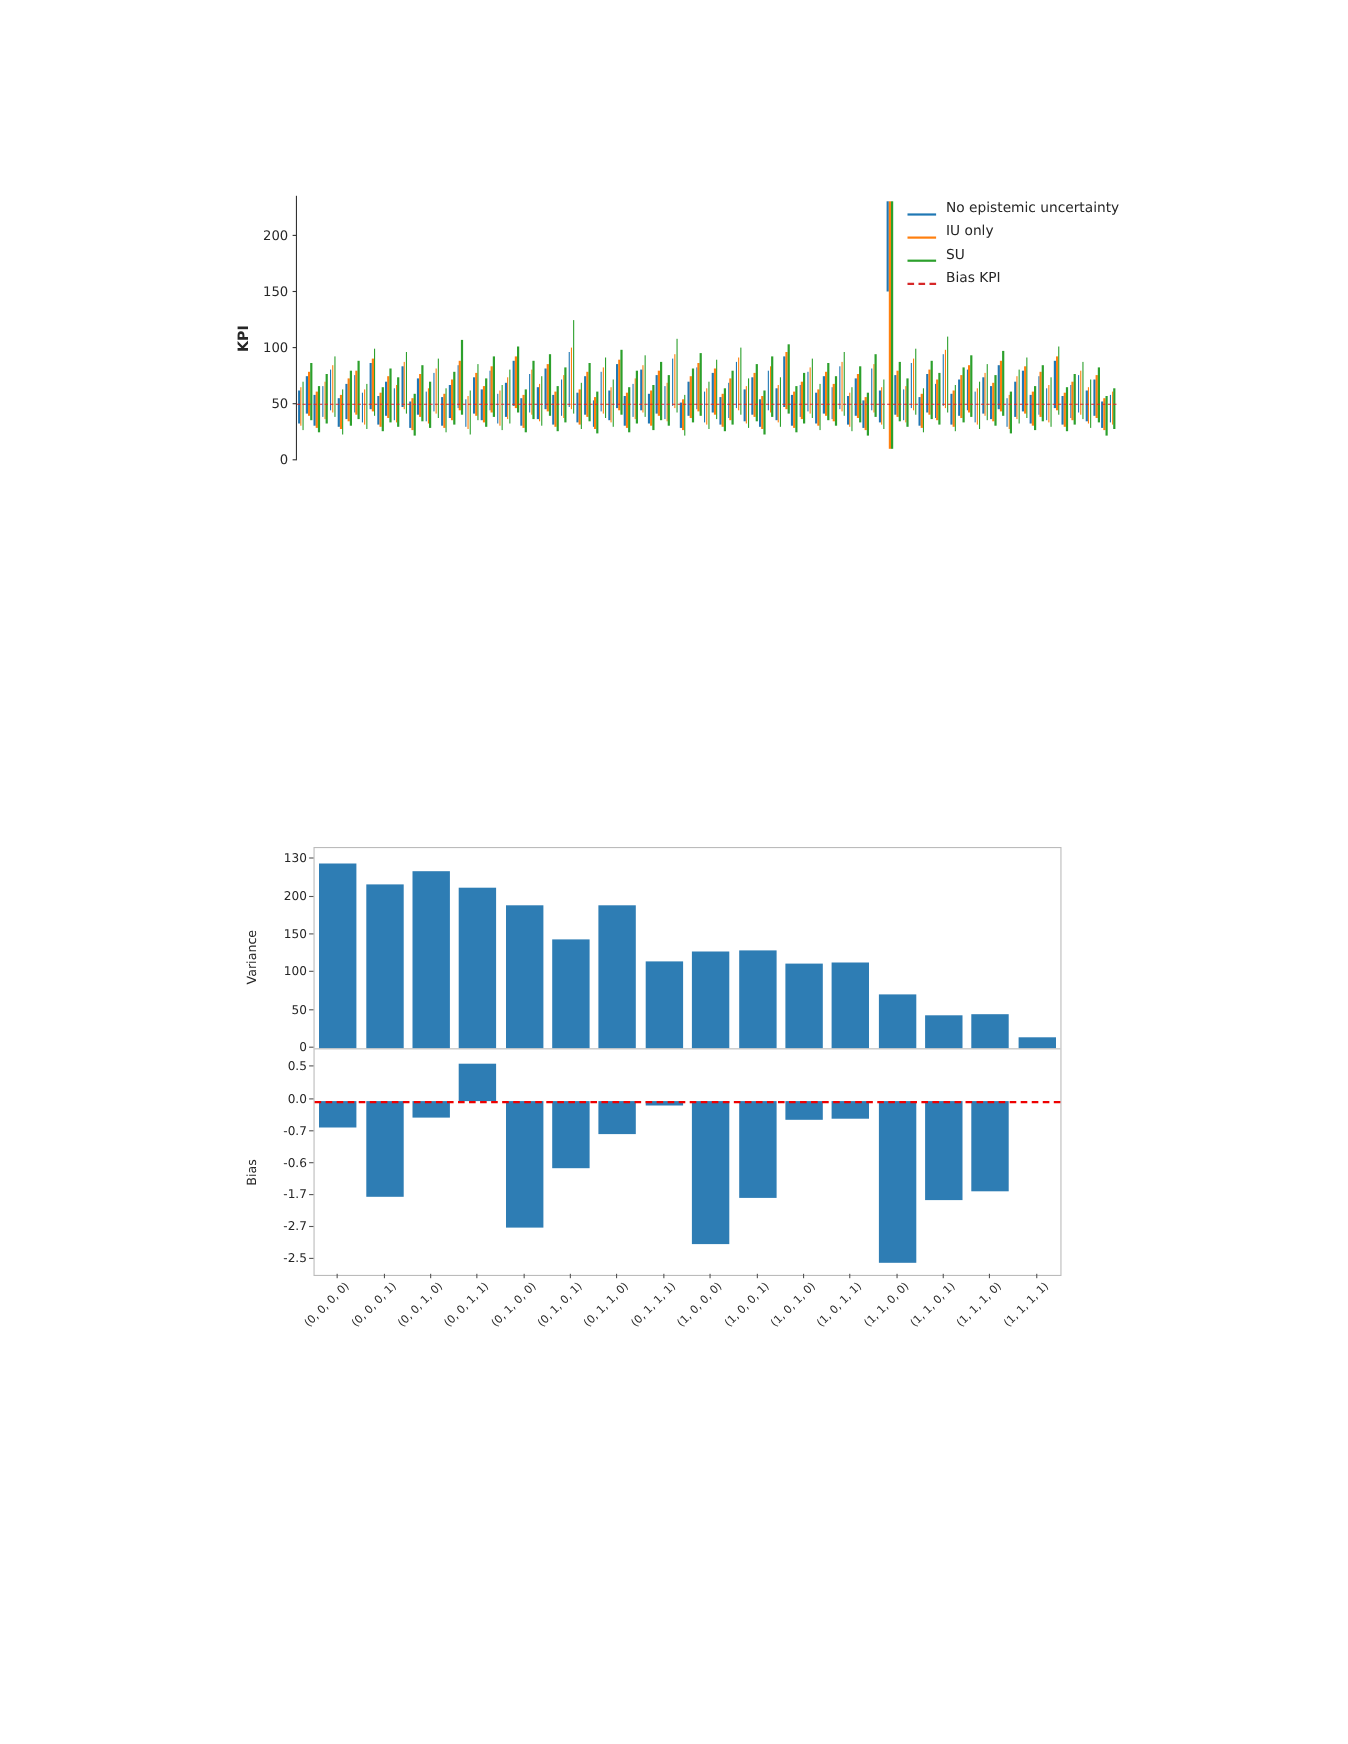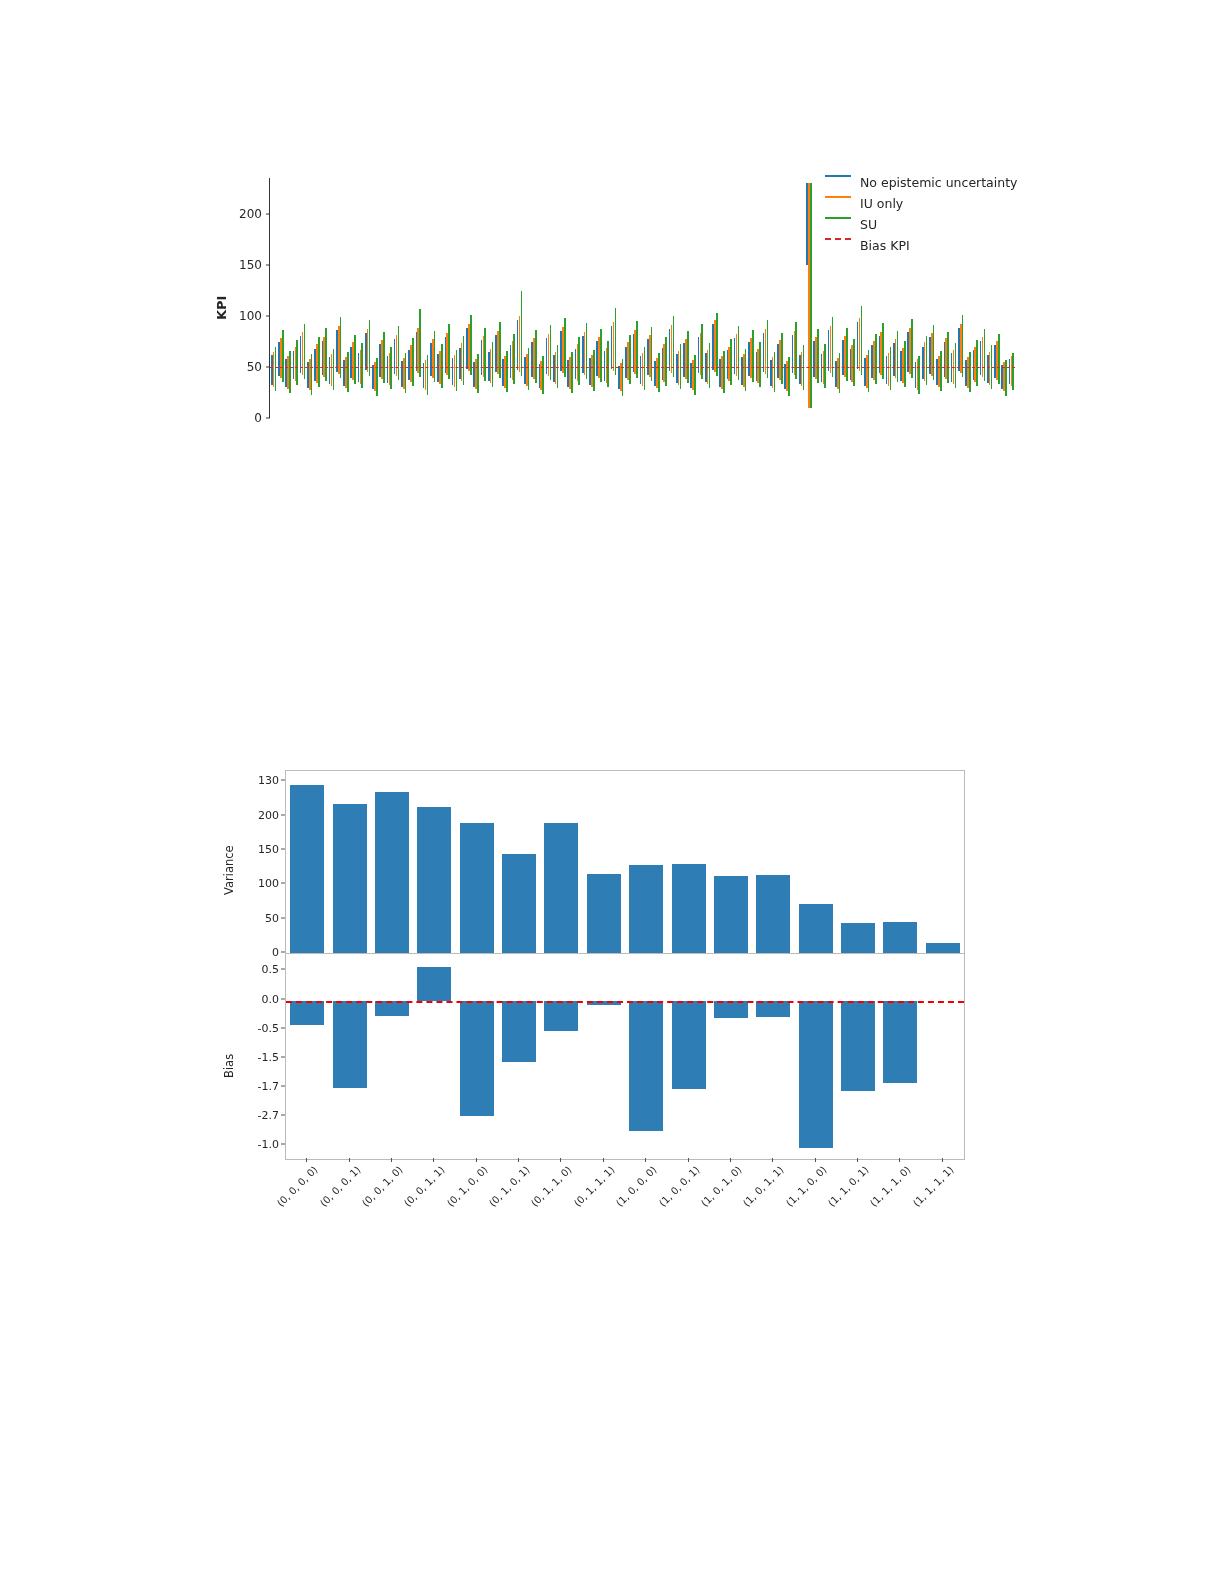--- a/index.html
+++ b/index.html
@@ -82,21 +82,21 @@
   }
   
   #fig1-legend {
     position: absolute;
     left: 625px;
     top: 15px;
     font-size: 12.5px;
   }
   .legend-row {
     display: flex;
-    align-items: flex-start;
+    align-items: flex-end;
     height: 21px;
   }
   .legend-swatch {
     width: 26px;
     height: 0;
     border-top-width: 2px;
     border-top-style: solid;
     margin-right: 9px;
   }
 
@@ -590,29 +590,29 @@
       <div class="ytick2" style="left: 43px; width: 36px; top: 157.66px;">50</div>
       <div class="ytick2-mark" style="left: 81px; top: 157.66px;"></div>
       <div class="ytick2" style="left: 43px; width: 36px; top: 123.321px;">100</div>
       <div class="ytick2-mark" style="left: 81px; top: 123.321px;"></div>
       <div class="ytick2" style="left: 43px; width: 36px; top: 88.9811px;">150</div>
       <div class="ytick2-mark" style="left: 81px; top: 88.9811px;"></div>
       <div class="ytick2" style="left: 43px; width: 36px; top: 54.6415px;">200</div>
       <div class="ytick2-mark" style="left: 81px; top: 54.6415px;"></div>
       <div class="ytick2" style="left: 43px; width: 36px; top: 20.3019px;">130</div>
       <div class="ytick2-mark" style="left: 81px; top: 20.3019px;"></div>
-      <div class="ytick2" style="left: 43px; width: 36px; top: 384.423px;">-1.0</div>
+      <div class="ytick2" style="left: 43px; width: 36px; top: 384.423px;">-2.5</div>
       <div class="ytick2-mark" style="left: 81px; top: 384.423px;"></div>
       <div class="ytick2" style="left: 43px; width: 36px; top: 355.268px;">-2.7</div>
       <div class="ytick2-mark" style="left: 81px; top: 355.268px;"></div>
       <div class="ytick2" style="left: 43px; width: 36px; top: 326.113px;">-1.7</div>
       <div class="ytick2-mark" style="left: 81px; top: 326.113px;"></div>
-      <div class="ytick2" style="left: 43px; width: 36px; top: 296.958px;">-1.5</div>
+      <div class="ytick2" style="left: 43px; width: 36px; top: 296.958px;">-0.6</div>
       <div class="ytick2-mark" style="left: 81px; top: 296.958px;"></div>
-      <div class="ytick2" style="left: 43px; width: 36px; top: 267.803px;">-0.5</div>
+      <div class="ytick2" style="left: 43px; width: 36px; top: 267.803px;">-0.7</div>
       <div class="ytick2-mark" style="left: 81px; top: 267.803px;"></div>
       <div class="ytick2" style="left: 43px; width: 36px; top: 238.648px;">0.0</div>
       <div class="ytick2-mark" style="left: 81px; top: 238.648px;"></div>
       <div class="ytick2" style="left: 43px; width: 36px; top: 209.493px;">0.5</div>
       <div class="ytick2-mark" style="left: 81px; top: 209.493px;"></div>
       <div class="xtick-mark" style="left: 106.188px; top: 398px;"></div>
       <div class="xtick-label" style="left: 12.1875px; width: 100px; top: 404px;">(0, 0, 0, 0)</div>
       <div class="xtick-mark" style="left: 148.562px; top: 398px;"></div>
       <div class="xtick-label" style="left: 54.5625px; width: 100px; top: 404px;">(0, 0, 0, 1)</div>
       <div class="xtick-mark" style="left: 190.938px; top: 398px;"></div>

